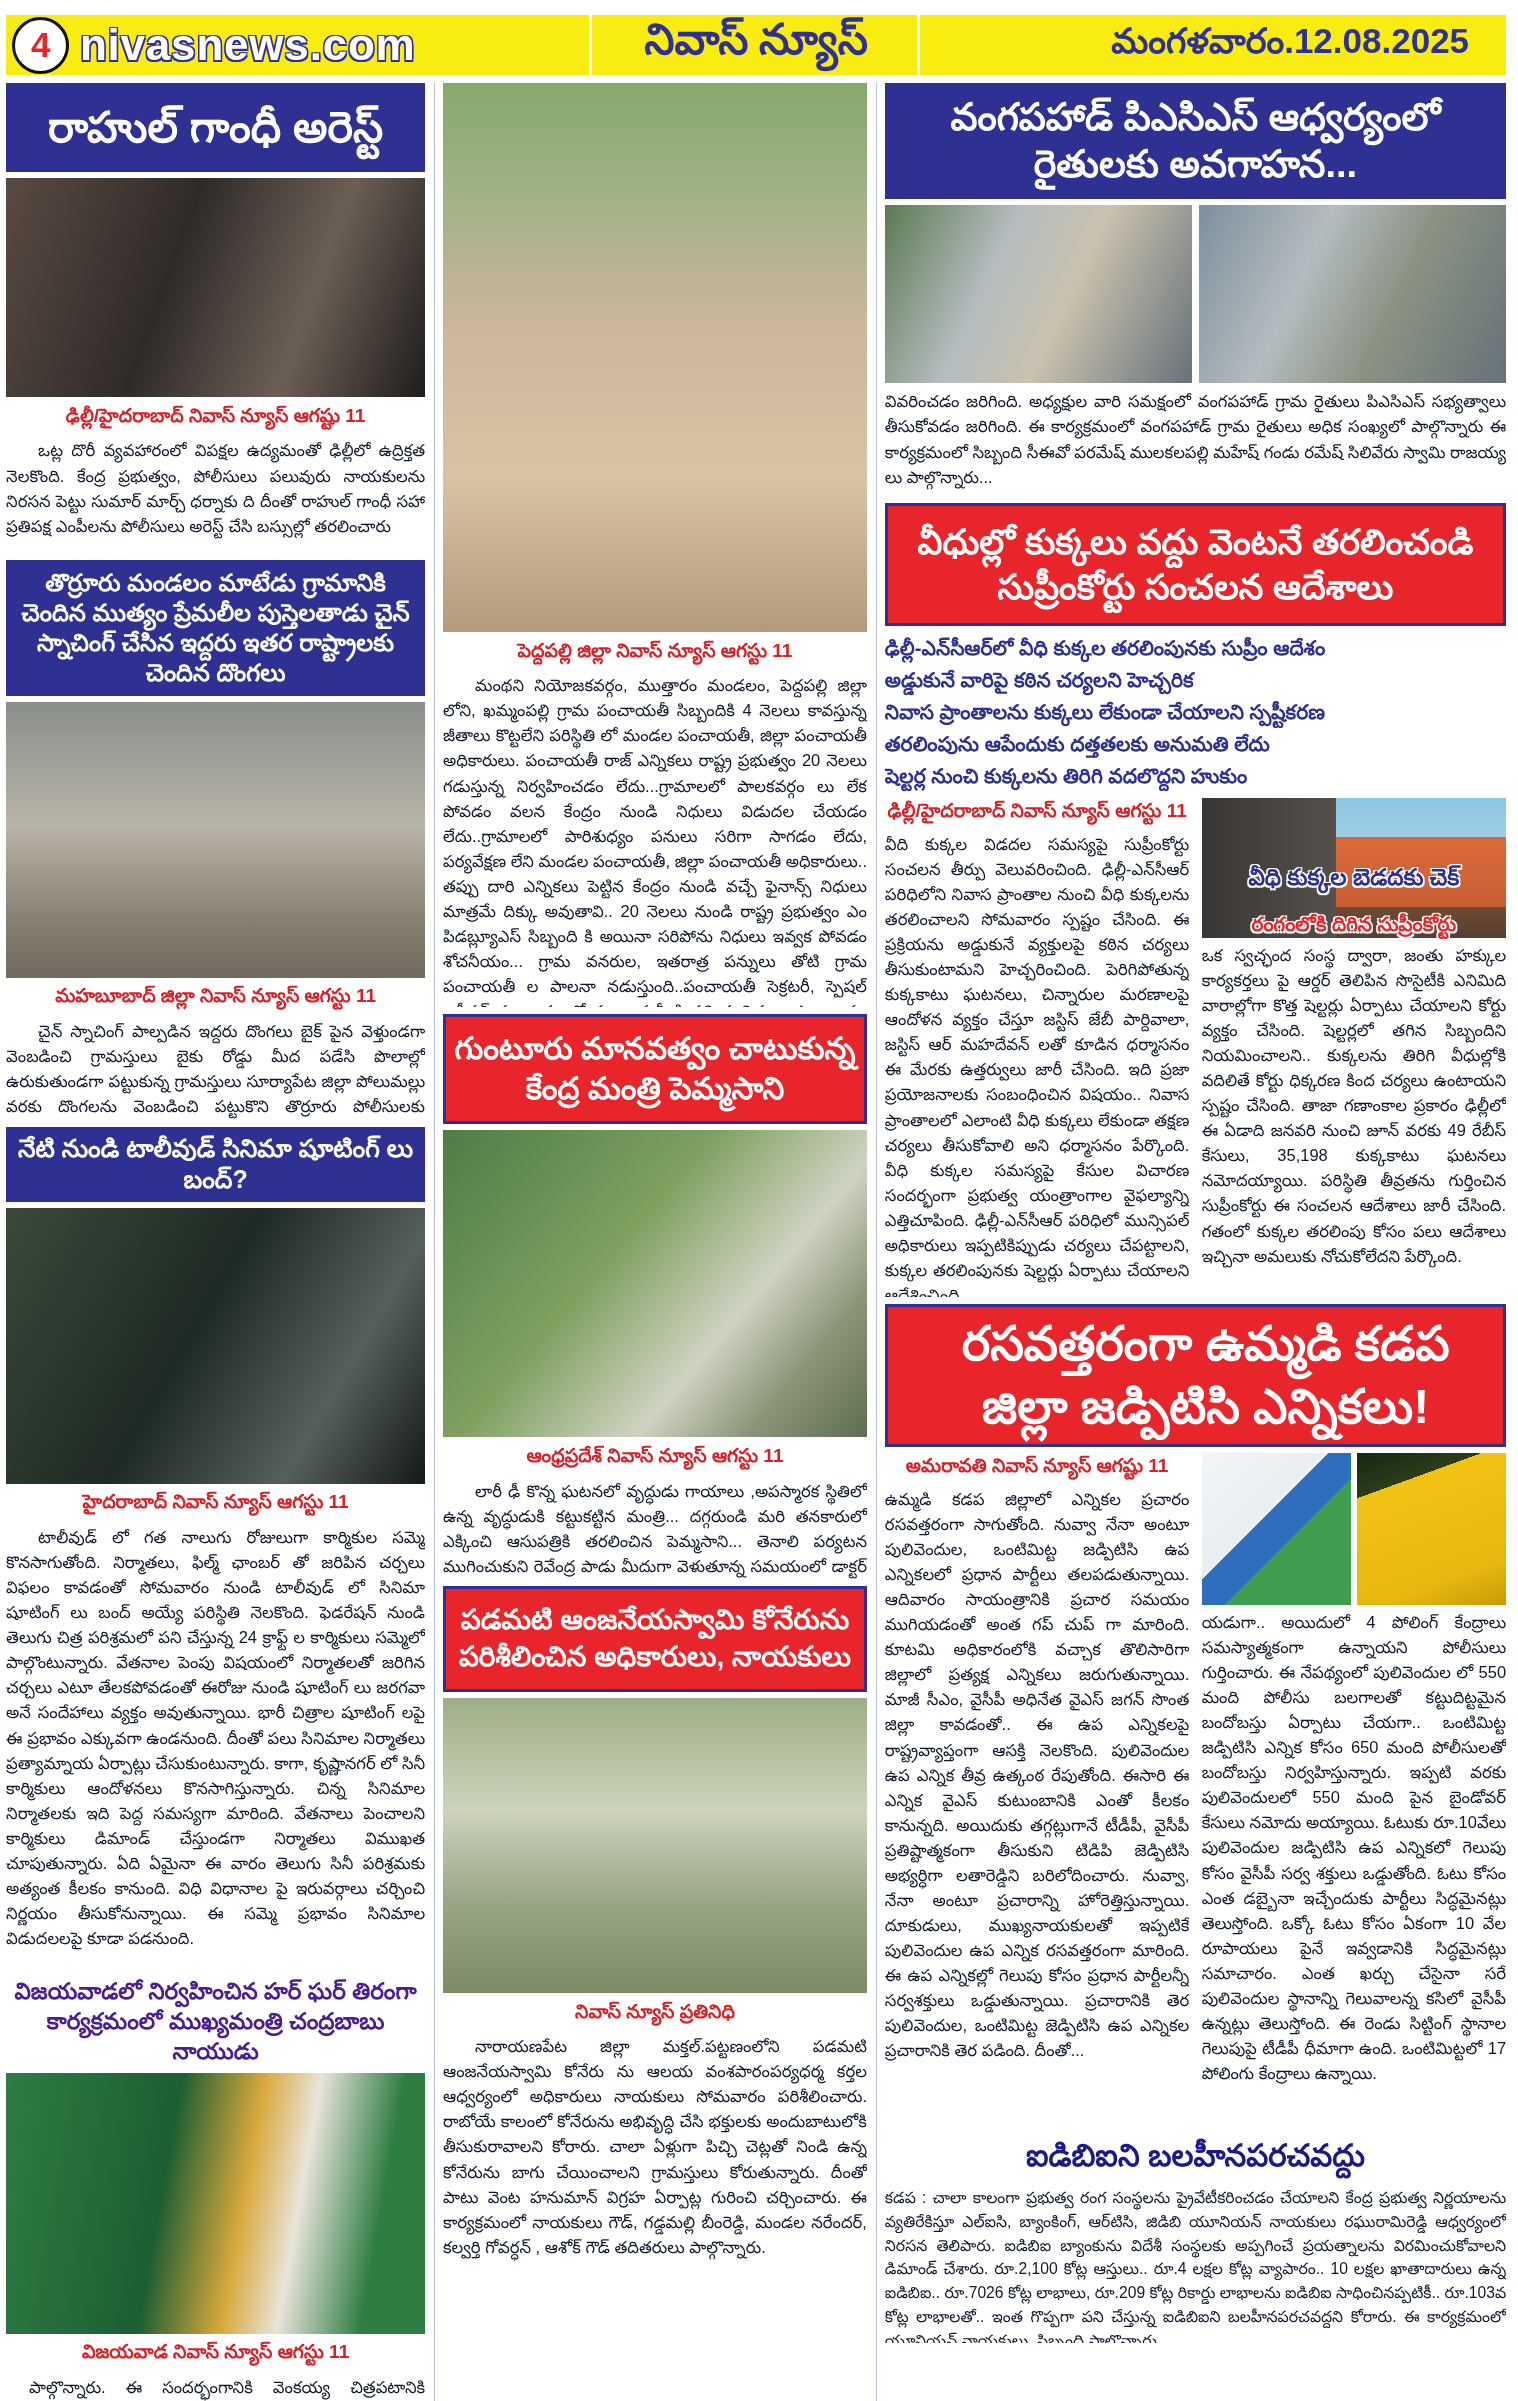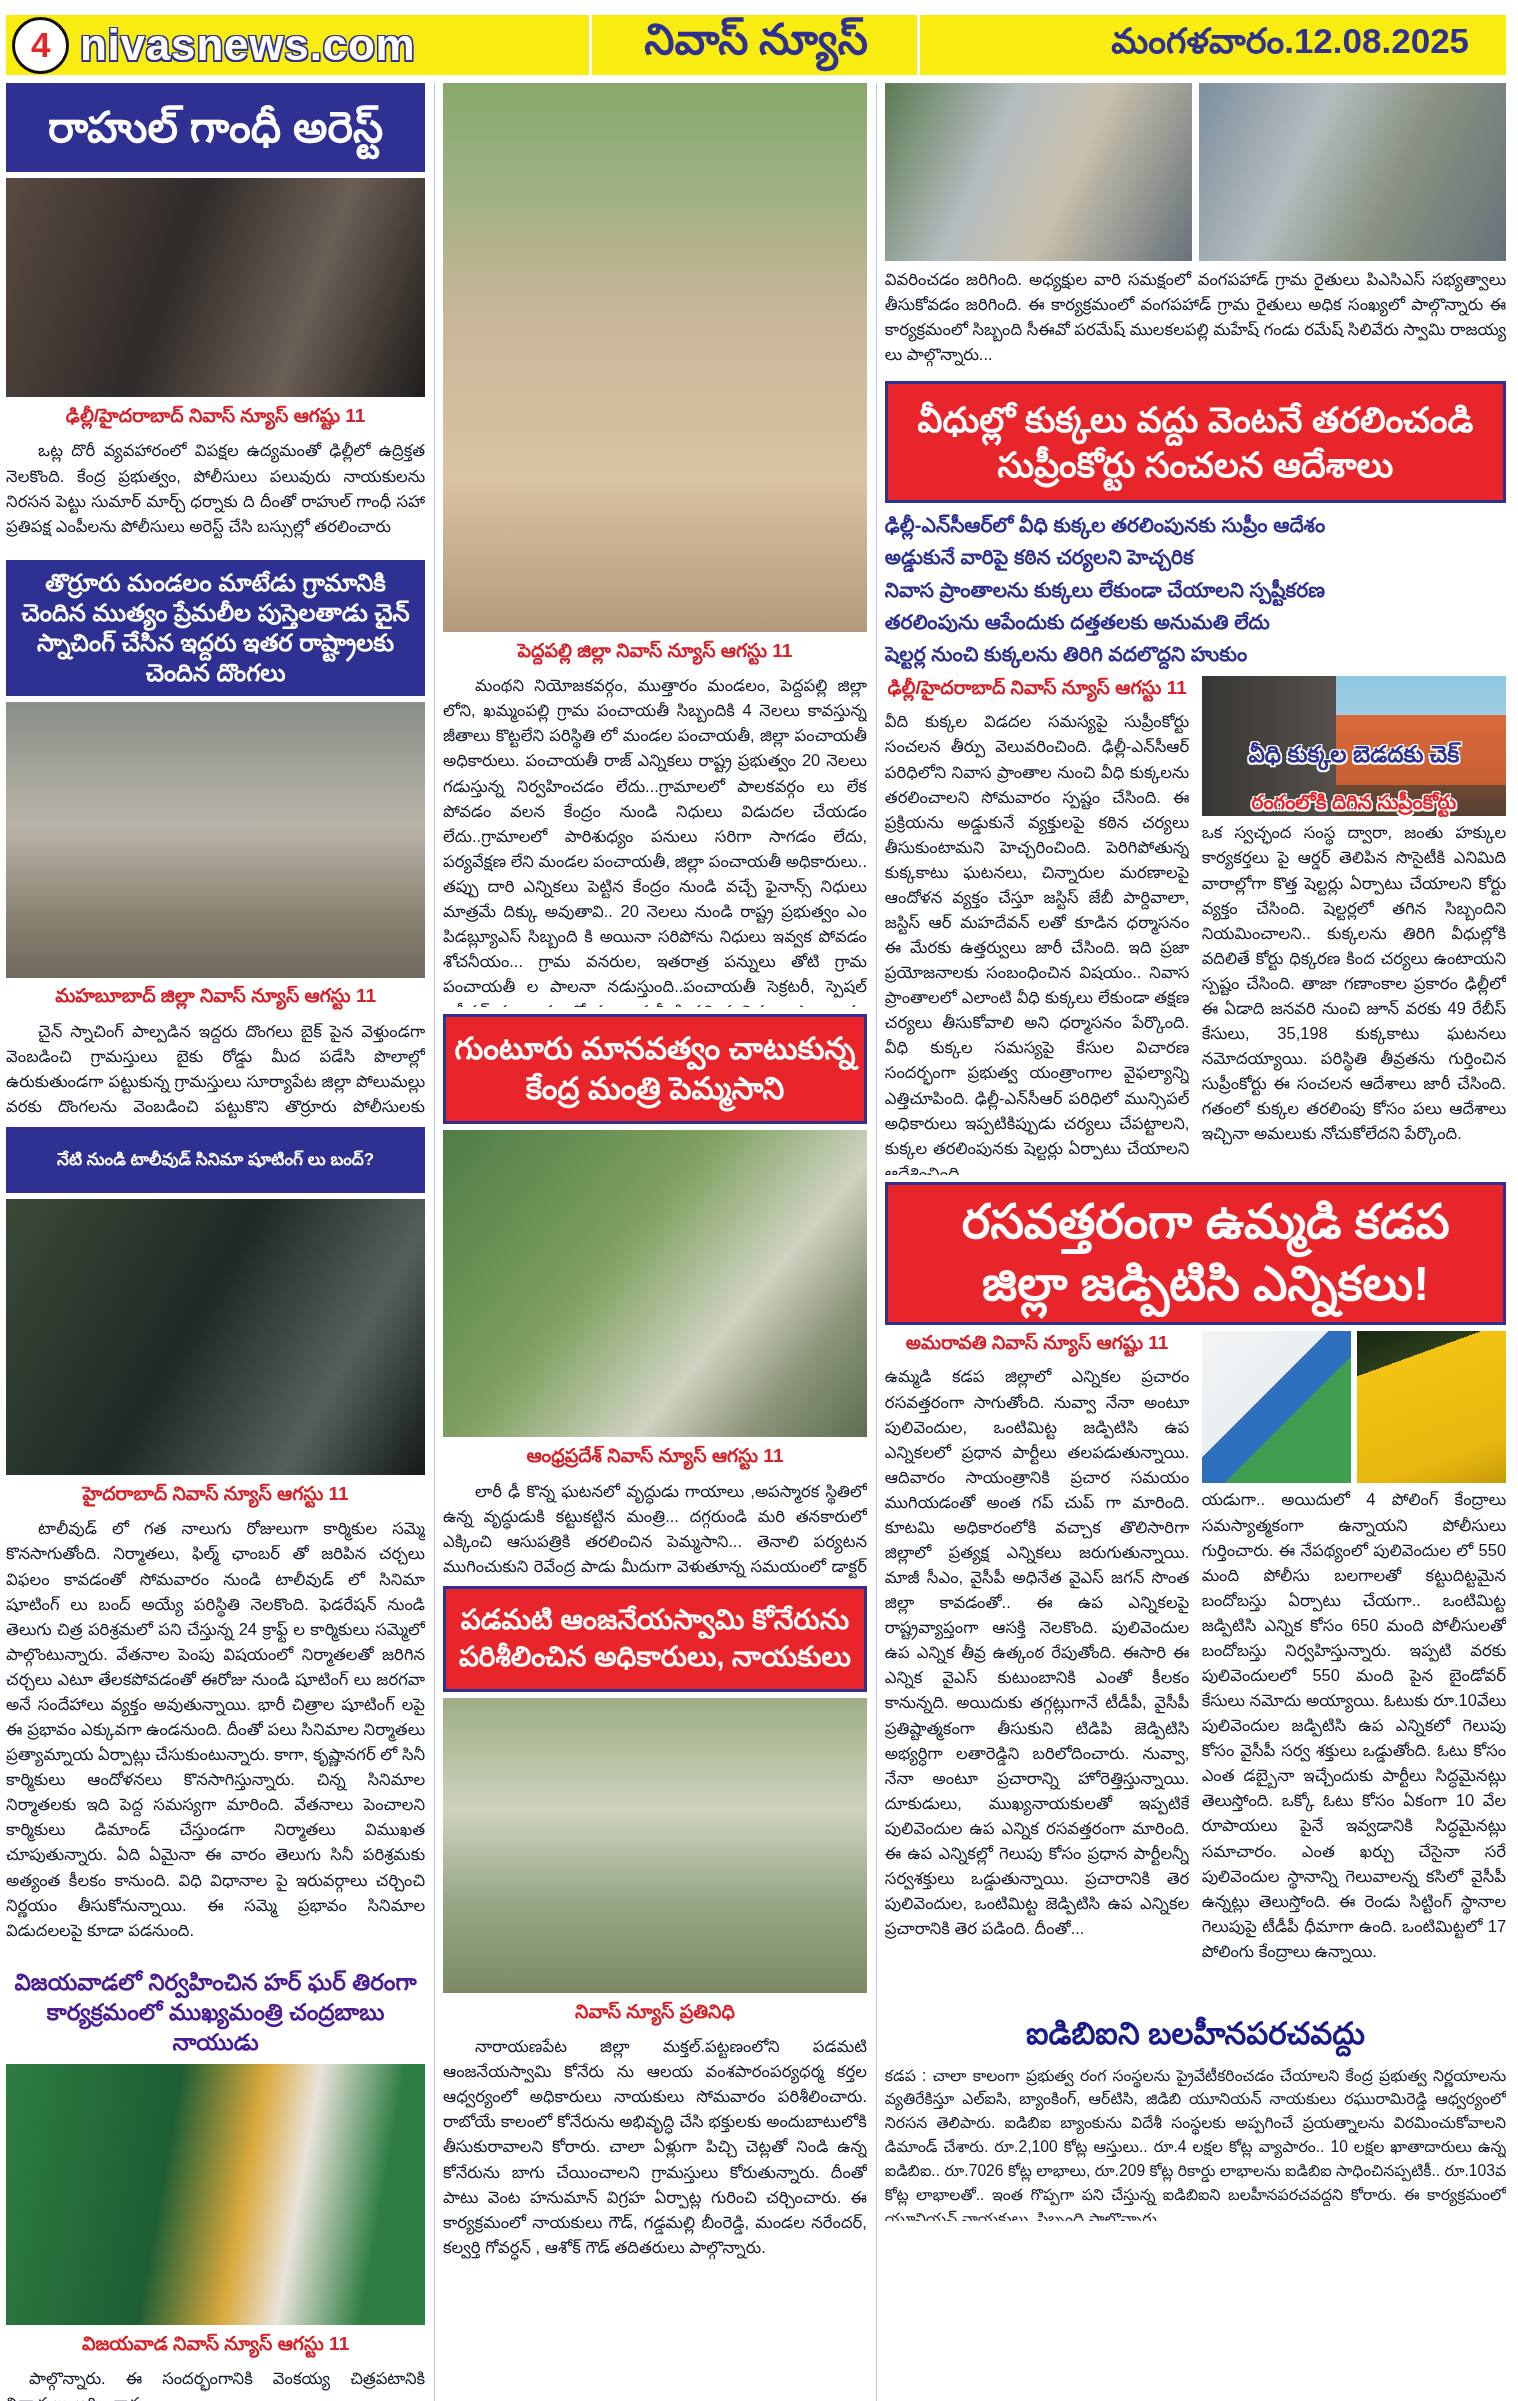--- a/index.html
+++ b/index.html
@@ -94,21 +94,21 @@
       </section>
 
       <section style="display:flex;flex-direction:column;gap:6.1px;">
         <div class="hl-navy" style="font-size:24px;min-height:123px;">తొర్రూరు మండలం మాటేడు గ్రామానికి చెందిన ముత్యం ప్రేమలీల పుస్తెలతాడు చైన్ స్నాచింగ్ చేసిన ఇద్దరు ఇతర రాష్ట్రాలకు చెందిన దొంగలు</div>
         <div class="photo ph-a2"></div>
         <div class="dateline">మహబూబాద్ జిల్లా నివాస్ న్యూస్ ఆగస్టు 11</div>
         <p class="bodytext clip" style="height:101px;">చైన్ స్నాచింగ్ పాల్పడిన ఇద్దరు దొంగలు బైక్ పైన వెళ్తుండగా వెంబడించి గ్రామస్తులు బైకు రోడ్డు మీద పడేసి పొలాల్లో ఉరుకుతుండగా పట్టుకున్న గ్రామస్తులు సూర్యాపేట జిల్లా పోలుమల్లు వరకు దొంగలను వెంబడించి పట్టుకొని తొర్రూరు పోలీసులకు అప్పగించిన గ్రామస్తులు</p>
       </section>
 
       <section style="display:flex;flex-direction:column;gap:6.1px;">
-        <div class="hl-navy" style="font-size:17px;min-height:54px;">నేటి నుండి టాలీవుడ్ సినిమా షూటింగ్ లు బంద్?</div>
+        <div class="hl-navy" style="font-size:25px;min-height:54px;">నేటి నుండి టాలీవుడ్ సినిమా షూటింగ్ లు బంద్?</div>
         <div class="photo ph-a3"></div>
         <div class="dateline">హైదరాబాద్ నివాస్ న్యూస్ ఆగస్టు 11</div>
         <p class="bodytext clip" style="height:445px;">టాలీవుడ్ లో గత నాలుగు రోజులుగా కార్మికుల సమ్మె కొనసాగుతోంది. నిర్మాతలు, ఫిల్మ్ ఛాంబర్ తో జరిపిన చర్చలు విఫలం కావడంతో సోమవారం నుండి టాలీవుడ్ లో సినిమా షూటింగ్ లు బంద్ అయ్యే పరిస్థితి నెలకొంది. ఫెడరేషన్ నుండి తెలుగు చిత్ర పరిశ్రమలో పని చేస్తున్న 24 క్రాఫ్ట్ ల కార్మికులు సమ్మెలో పాల్గొంటున్నారు. వేతనాల పెంపు విషయంలో నిర్మాతలతో జరిగిన చర్చలు ఎటూ తేలకపోవడంతో ఈరోజు నుండి షూటింగ్ లు జరగవా అనే సందేహాలు వ్యక్తం అవుతున్నాయి. భారీ చిత్రాల షూటింగ్ లపై ఈ ప్రభావం ఎక్కువగా ఉండనుంది. దీంతో పలు సినిమాల నిర్మాతలు ప్రత్యామ్నాయ ఏర్పాట్లు చేసుకుంటున్నారు. కాగా, కృష్ణానగర్ లో సినీ కార్మికులు ఆందోళనలు కొనసాగిస్తున్నారు. చిన్న సినిమాల నిర్మాతలకు ఇది పెద్ద సమస్యగా మారింది. వేతనాలు పెంచాలని కార్మికులు డిమాండ్ చేస్తుండగా నిర్మాతలు విముఖత చూపుతున్నారు. ఏది ఏమైనా ఈ వారం తెలుగు సినీ పరిశ్రమకు అత్యంత కీలకం కానుంది. విధి విధానాల పై ఇరువర్గాలు చర్చించి నిర్ణయం తీసుకోనున్నాయి. ఈ సమ్మె ప్రభావం సినిమాల విడుదలలపై కూడా పడనుంది.</p>
       </section>
 
       <section style="display:flex;flex-direction:column;gap:6.1px;">
         <div class="hl-bluetext" style="font-size:23px;">విజయవాడలో నిర్వహించిన హర్ ఘర్ తిరంగా కార్యక్రమంలో ముఖ్యమంత్రి చంద్రబాబు నాయుడు</div>
         <div class="photo ph-a4"></div>
         <div class="dateline">విజయవాడ నివాస్ న్యూస్ ఆగస్టు 11</div>
         <p class="bodytext clip" style="height:46px;text-indent:23px;">పాల్గొన్నారు. ఈ సందర్భంగానికి వెంకయ్య చిత్రపటానికి నివాళులు అర్పించారు.</p>
@@ -136,20 +136,21 @@
         <div class="photo ph-b3"></div>
         <div class="dateline">నివాస్ న్యూస్ ప్రతినిధి</div>
         <p class="bodytext clip" style="height:284px;">నారాయణపేట జిల్లా మక్తల్.పట్టణంలోని పడమటి ఆంజనేయస్వామి కోనేరు ను ఆలయ వంశపారంపర్యధర్మ కర్తల ఆధ్వర్యంలో అధికారులు నాయకులు సోమవారం పరిశీలించారు. రాబోయే కాలంలో కోనేరును అభివృద్ధి చేసి భక్తులకు అందుబాటులోకి తీసుకురావాలని కోరారు. చాలా ఏళ్లుగా పిచ్చి చెట్లతో నిండి ఉన్న కోనేరును బాగు చేయించాలని గ్రామస్తులు కోరుతున్నారు. దీంతో పాటు వెంట హనుమాన్ విగ్రహ ఏర్పాట్ల గురించి చర్చించారు. ఈ కార్యక్రమంలో నాయకులు గౌడ్, గడ్డమల్లి బీంరెడ్డి, మండల నరేందర్, కల్వర్తి గోవర్ధన్ , ఆశోక్ గౌడ్ తదితరులు పాల్గొన్నారు.</p>
       </section>
 
     </div>
 
     <div class="col col-right">
 
       <section style="display:flex;flex-direction:column;gap:6.1px;">
+        <div class="hl-navy" style="font-size:38px;min-height:104px;">వంగపహాడ్ పిఎసిఎస్ ఆధ్వర్యంలో రైతులకు అవగాహన...</div>
         <div class="photo-row">
           <div class="photo ph-c1a"></div>
           <div class="photo ph-c1b"></div>
         </div>
         <p class="bodytext clip" style="height:107px;text-indent:0;">వివరించడం జరిగింది. అధ్యక్షుల వారి సమక్షంలో వంగపహాడ్ గ్రామ రైతులు పిఎసిఎస్ సభ్యత్వాలు తీసుకోవడం జరిగింది. ఈ కార్యక్రమంలో వంగపహాడ్ గ్రామ రైతులు అధిక సంఖ్యలో పాల్గొన్నారు ఈ కార్యక్రమంలో సిబ్బంది సీఈవో పరమేష్ ములకలపల్లి మహేష్ గండు రమేష్ సిలివేరు స్వామి రాజయ్య లు పాల్గొన్నారు...</p>
       </section>
 
       <section style="display:flex;flex-direction:column;gap:6.1px;">
         <div class="hl-red" style="font-size:35px;min-height:104px;">వీధుల్లో కుక్కలు వద్దు వెంటనే తరలించండి సుప్రీంకోర్టు సంచలన ఆదేశాలు</div>
         <div class="bullets">

